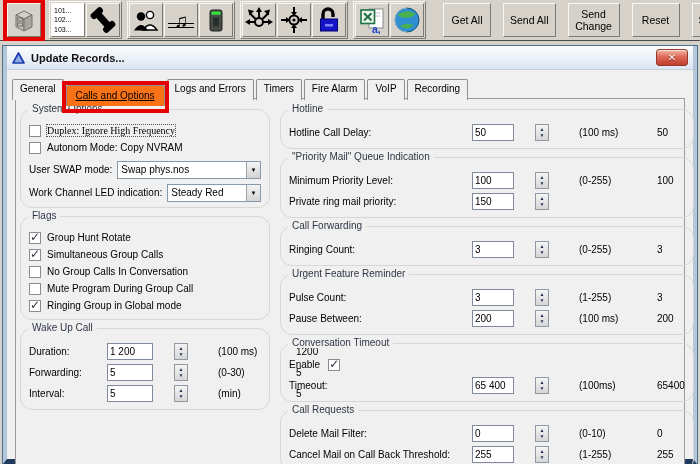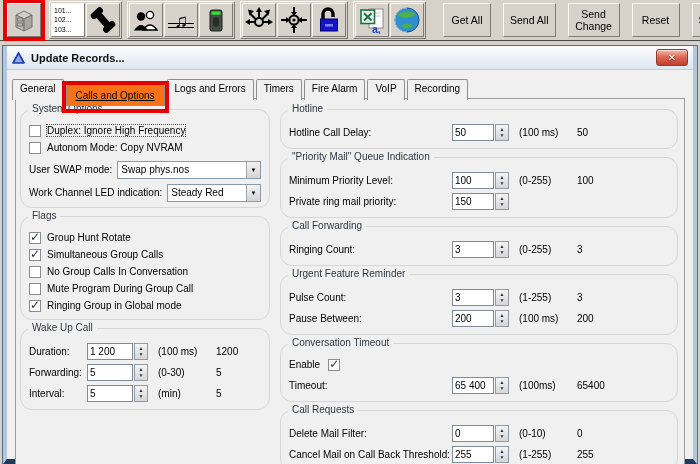--- a/index.html
+++ b/index.html
@@ -55,30 +55,30 @@
 
   .group { position:relative; border:1px solid #d7d7d7; border-radius:12px; padding:12px 8px 5px 8px; margin-top:8px; }
   .group:first-child { margin-top:6px; }
   .legend { position:absolute; top:-7px; left:7px; background:#f0f0f0; padding:0 4px; font-size:10px; color:#2e3744; }
 
   
   .cb-row { display:flex; align-items:center; height:17px; }
   .cb { width:12px; height:12px; background:#fff; border:1px solid #8c8c8c; margin-right:6px; position:relative; flex:none; }
   .cb.checked::after { content:"\2713"; position:absolute; left:0; top:-3px; font-size:12px; font-weight:bold; color:#27313f; }
   .cb-lbl { font-size:10px; color:#000; white-space:nowrap; }
-  .focus-dotted { outline:1px dotted #555; }
+  .focus-dotted { outline:1px dotted #555;font-family:Liberation Serif, serif; }
 
   .dd-row { display:flex; align-items:center; margin-top:4px; height:19px; }
   .dd-lbl { font-size:10px; color:#000; white-space:nowrap; margin-right:5px; }
   .dropdown { flex:1; height:18px; background:#fff; border:1px solid #8a9aa8; display:flex; align-items:center; }
   .dd-val { flex:1; font-size:10px; color:#000; padding:0 3px; white-space:nowrap; overflow:hidden; }
   .dd-btn { width:14px; height:100%; border-left:1px solid #9aa7b1; background:linear-gradient(#f4f4f4,#d3d3d3);
             font-size:6px; color:#000; display:flex; align-items:center; justify-content:center; flex:none; }
 
-  .spin-row { display:flex; align-items:center; height:21px; }
+  .spin-row { display:flex; align-items:center; height:21px;gap:20px; }
   .spin-row .lbl { font-size:10px; color:#000; white-space:nowrap; flex:none; }
   .spin-row.l .lbl { width:58px; }
   .spin-row.r .lbl { width:163px; }
   .spin-input { height:17px; border:1px solid #7f8b99; background:#fff; font-size:10px; color:#000;
                 padding:0 2px; font-family:inherit; flex:none; }
   .spin-row.l .spin-input { width:46px; }
   .spin-row.r .spin-input { width:42px; }
   .spinner { width:14px; height:17px; margin-left:1px; border:1px solid #8f9aa5;
              background:linear-gradient(#f5f5f5,#d6d6d6); display:flex; flex-direction:column;
              align-items:center; justify-content:center; flex:none; }

